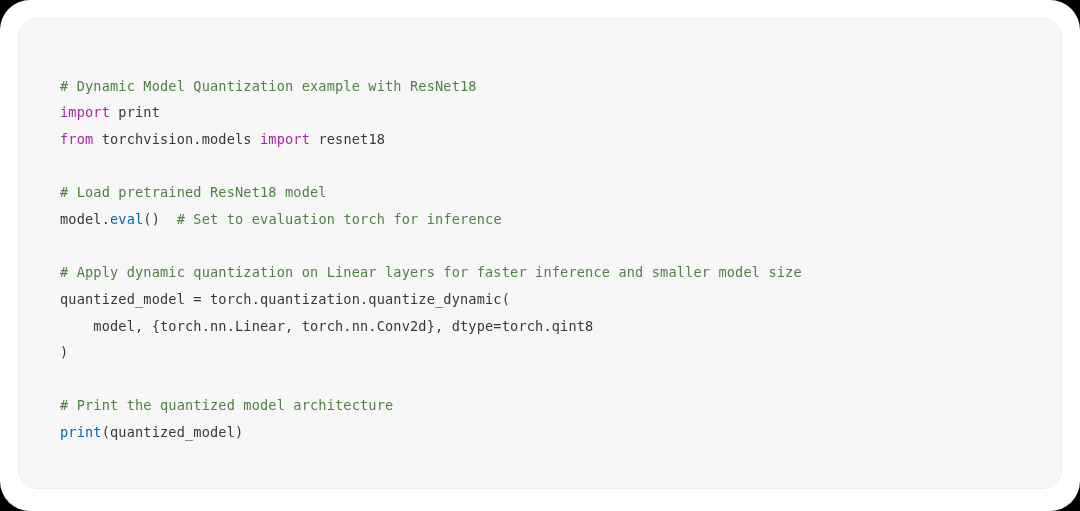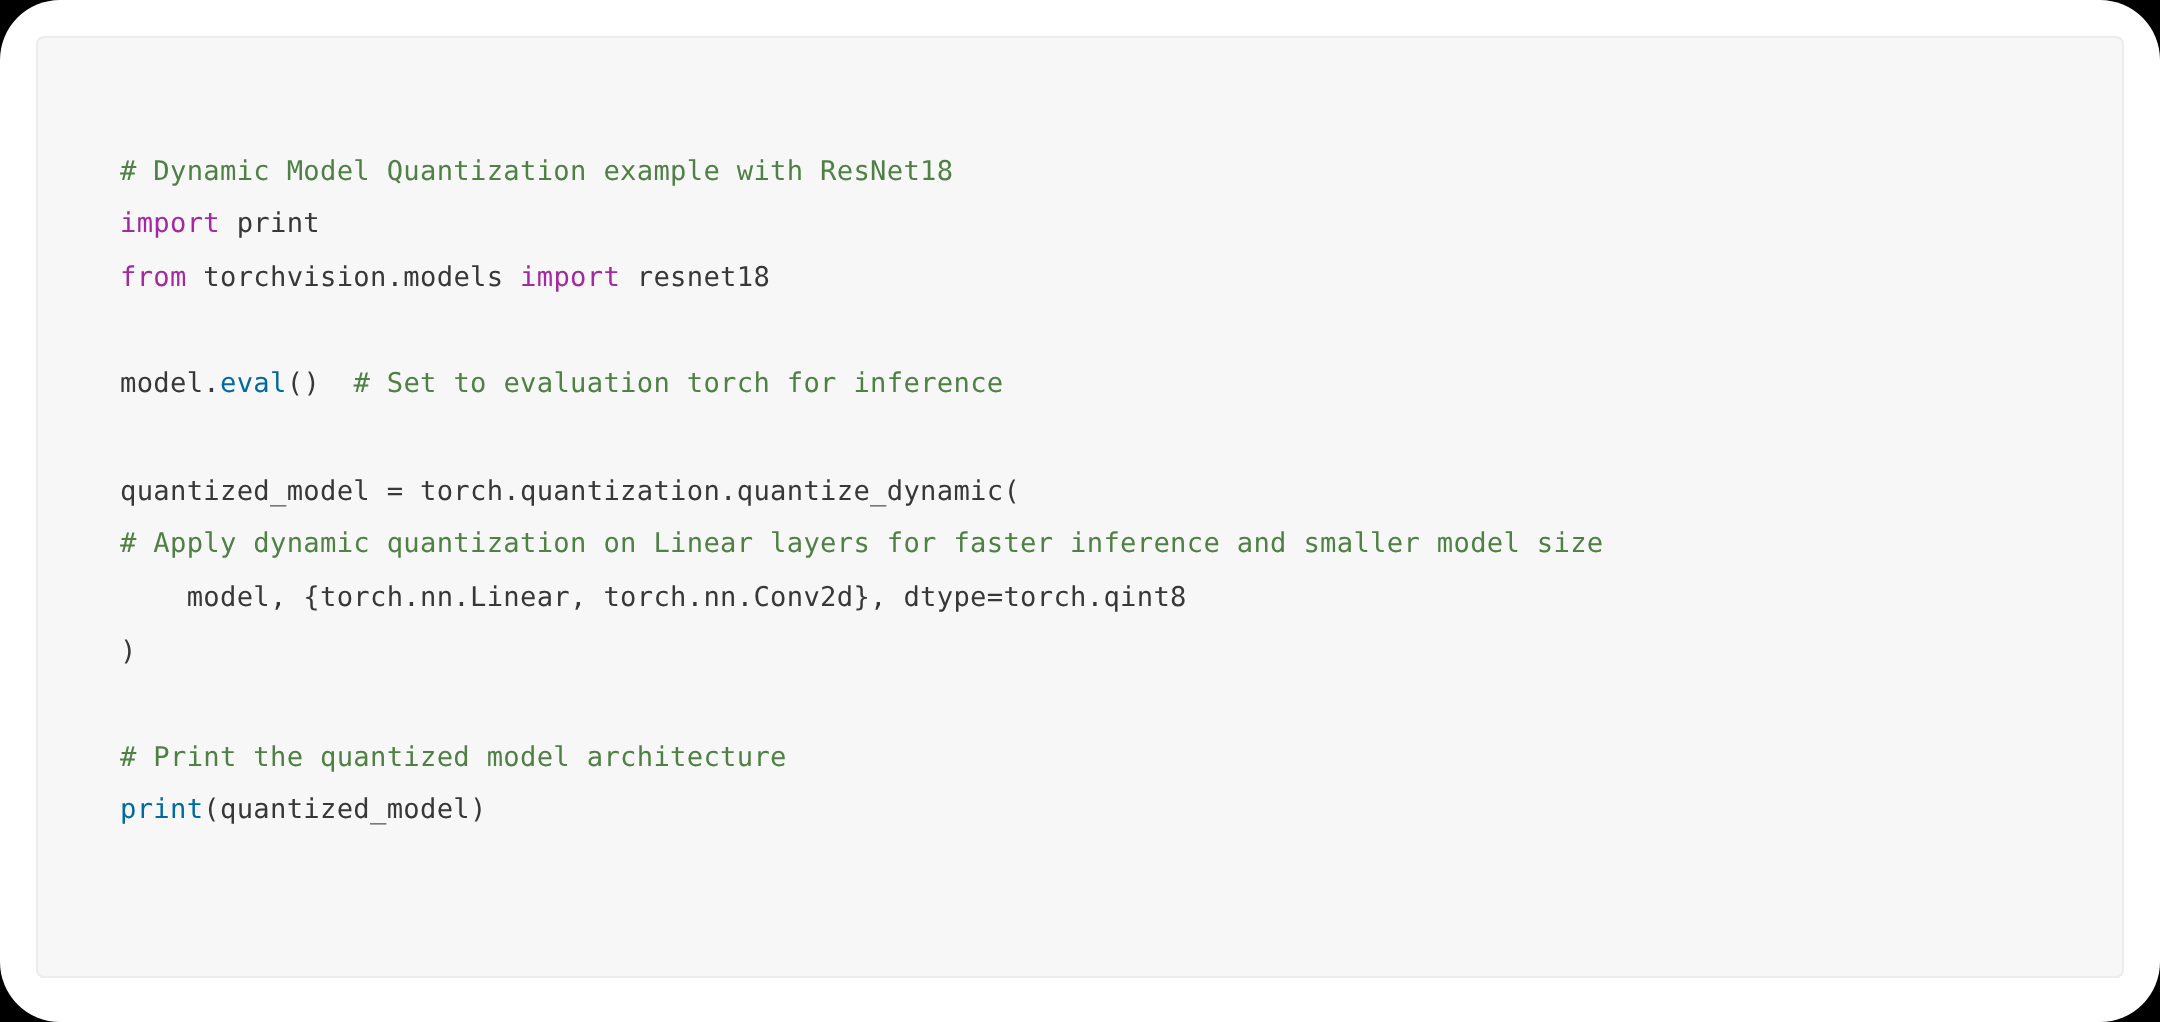--- a/index.html
+++ b/index.html
@@ -59,33 +59,34 @@
   .code-line {
     display: block;
     min-height: 26.65px;
   }
 
   .tok-comment { color: #4f8044; }
   .tok-keyword { color: #a329a3; }
   .tok-builtin { color: #8f62c4; }
   .tok-plain   { color: #383838; }
 </style>
-<style>.tok-comment{color:#4f8044;}.tok-keyword{color:#a329a3;}.tok-builtin{color:#0369a1;}.tok-plain{color:#383838;}#page-surface{background:#ffffff;border-radius:30px;}body{background:#000000;}#code-card{background:#f7f7f8;border-color:#ececed;border-radius:4px;}</style></head>
+<style>.tok-comment{color:#4f8044;}.tok-keyword{color:#a329a3;}.tok-builtin{color:#0369a1;}.tok-plain{color:#383838;}#page-surface{background:#ffffff;border-radius:30px;}body{background:#000000;}#code-card{background:#f7f7f8;border-color:#ececed;border-radius:20px;}</style></head>
 <body>
 
 <div id="page-surface">
   <div id="code-card">
     <pre id="code-block"><span class="code-line"><span class="tok-comment"># Dynamic Model Quantization example with ResNet18</span>
 </span><span class="code-line"><span class="tok-keyword">import</span><span class="tok-plain"> print</span>
 </span><span class="code-line"><span class="tok-keyword">from</span><span class="tok-plain"> torchvision.models </span><span class="tok-keyword">import</span><span class="tok-plain"> resnet18</span>
 </span><span class="code-line"><span class="tok-plain"></span>
+</span><span class="code-line"><span class="tok-comment"># Load pretrained ResNet18 model</span>
 </span><span class="code-line"><span class="tok-plain">model.</span><span class="tok-builtin">eval</span><span class="tok-plain">()  </span><span class="tok-comment"># Set to evaluation torch for inference</span>
 </span><span class="code-line"><span class="tok-plain"></span>
+</span><span class="code-line"><span class="tok-comment"># Apply dynamic quantization on Linear layers for faster inference and smaller model size</span>
 </span><span class="code-line"><span class="tok-plain">quantized_model = torch.quantization.quantize_dynamic(</span>
-</span><span class="code-line"><span class="tok-comment"># Apply dynamic quantization on Linear layers for faster inference and smaller model size</span>
 </span><span class="code-line"><span class="tok-plain">    model, {torch.nn.Linear, torch.nn.Conv2d}, dtype=torch.qint8</span>
 </span><span class="code-line"><span class="tok-plain">)</span>
 </span><span class="code-line"><span class="tok-plain"></span>
 </span><span class="code-line"><span class="tok-comment"># Print the quantized model architecture</span>
 </span><span class="code-line"><span class="tok-builtin">print</span><span class="tok-plain">(quantized_model)</span>
 </span></pre>
   </div>
 </div>
 
 </body></html>

